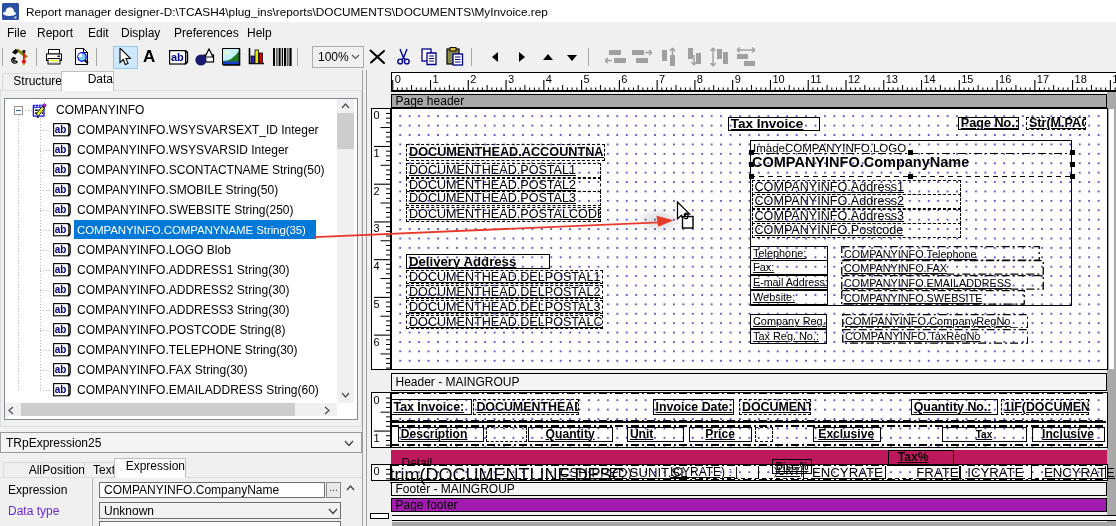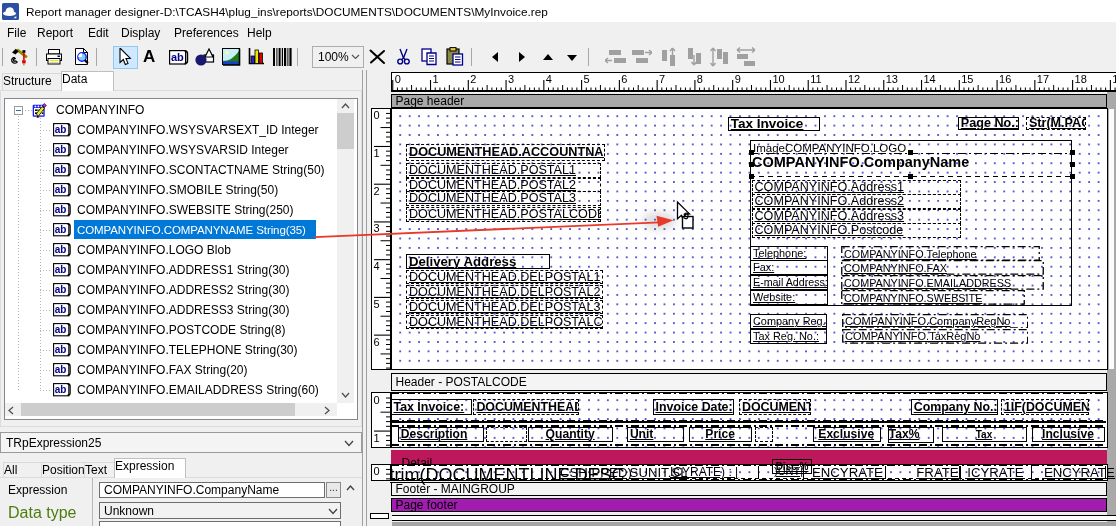--- a/index.html
+++ b/index.html
@@ -6,21 +6,21 @@
   body{width:1116px;height:526px;position:relative;overflow:hidden;
        font-family:"Liberation Sans",sans-serif;background:#f0f0f0;}
   .abs{position:absolute;}
   #titlebar{left:0;top:0;width:1116px;height:22px;background:#ffffff;}
   #titletext{left:26px;top:5px;font-size:11.8px;color:#000;}
   #menubar{left:0;top:22px;width:1116px;height:22px;background:#f0f0f0;}
   .mi{position:absolute;top:26px;font-size:12px;color:#000;}
   #toolbar{left:0;top:44px;width:1116px;height:26px;background:#f0f0f0;}
   .tsep{position:absolute;top:48px;width:1px;height:18px;background:#a8a8a8;}
   
-  .tab{position:absolute;font-size:12px;color:#000;text-align:left;
+  .tab{position:absolute;font-size:12px;color:#000;text-align:right;
        border:1px solid #d9d9d9;border-bottom:none;background:#f0f0f0;}
   .tabactive{background:#ffffff;z-index:3;}
   #tree{left:4px;top:98px;width:354px;height:322px;background:#fff;
         border:1px solid #82888f;box-sizing:border-box;overflow:hidden;}
   .trow{position:absolute;height:20px;font-size:12px;color:#000;white-space:nowrap;}
   .sb{background:#f0f0f0;}
   .sbthumb{background:#cdcdcd;}
   .fld{position:absolute;box-sizing:border-box;overflow:hidden;white-space:nowrap;
        font-size:12.6px;color:#000;}
   .fld u{text-decoration-thickness:1px;}
@@ -326,21 +326,21 @@
  <text x="1.8" y="10.2" font-size="10" font-weight="bold" fill="#00008b" font-family="Liberation Sans">ab</text>
  <path d="M14.5 1 q2.6 0 2.6 2.2 v6.8 q0 2.2 -2.6 2.2" fill="none" stroke="#000" stroke-width="1.3"></path>
 </svg>
 <div class="trow" style="left:77px;top:343px">COMPANYINFO.TELEPHONE String(30)</div>
 <div class="abs" style="left:40px;top:370px;width:12px;height:1px;background-image:repeating-linear-gradient(90deg,#b5b5b5 0 1px,rgba(0,0,0,0) 1px 3px)"></div>
 <svg class="abs" style="left:53px;top:363px" width="19" height="14" viewBox="0 0 19 14">
  <rect x="0.6" y="0.6" width="15.2" height="12.2" fill="#fff" stroke="#000" stroke-width="1.1"></rect>
  <text x="1.8" y="10.2" font-size="10" font-weight="bold" fill="#00008b" font-family="Liberation Sans">ab</text>
  <path d="M14.5 1 q2.6 0 2.6 2.2 v6.8 q0 2.2 -2.6 2.2" fill="none" stroke="#000" stroke-width="1.3"></path>
 </svg>
-<div class="trow" style="left:77px;top:363px">COMPANYINFO.FAX String(20)</div>
+<div class="trow" style="left:77px;top:363px">COMPANYINFO.FAX String(30)</div>
 <div class="abs" style="left:40px;top:390px;width:12px;height:1px;background-image:repeating-linear-gradient(90deg,#b5b5b5 0 1px,rgba(0,0,0,0) 1px 3px)"></div>
 <svg class="abs" style="left:53px;top:383px" width="19" height="14" viewBox="0 0 19 14">
  <rect x="0.6" y="0.6" width="15.2" height="12.2" fill="#fff" stroke="#000" stroke-width="1.1"></rect>
  <text x="1.8" y="10.2" font-size="10" font-weight="bold" fill="#00008b" font-family="Liberation Sans">ab</text>
  <path d="M14.5 1 q2.6 0 2.6 2.2 v6.8 q0 2.2 -2.6 2.2" fill="none" stroke="#000" stroke-width="1.3"></path>
 </svg>
 <div class="trow" style="left:77px;top:383px">COMPANYINFO.EMAILADDRESS String(60)</div>
   </div>
 
 <div class="abs sb" style="left:337px;top:99px;width:17px;height:304px;z-index:6"></div>
@@ -373,21 +373,21 @@
 <div class="abs" style="left:0px;top:477px;width:362px;height:49px;background:#f0f0f0;border-top:1px solid #dcdcdc"></div>
 
 <div class="abs" style="left:92px;top:478px;width:1px;height:48px;background:#b8b8b8"></div>
 <div class="abs" style="left:8px;top:483px;font-size:12px;color:#000">Expression</div>
 <div class="abs" style="left:99px;top:482px;width:226px;height:16px;background:#fff;border:1px solid #6e6e6e;box-sizing:border-box;font-size:12px;padding:0px 0 0 4px;white-space:nowrap;overflow:hidden">COMPANYINFO.CompanyName</div>
 <div class="abs" style="left:326px;top:482px;width:15px;height:16px;background:#e9e9e9;border:1px solid #8a8a8a;box-sizing:border-box;font-size:10px;text-align:center;line-height:10px;color:#333">...</div>
 <div class="abs sb" style="left:343px;top:478px;width:15px;height:48px"></div>
 <svg class="abs" style="left:346px;top:485px" width="9" height="6" viewBox="0 0 9 6">
     <path d="M1 5 L4.5 1 L8 5" fill="none" stroke="#404040" stroke-width="1.3"></path>
   </svg>
-<div class="abs" style="left:8px;top:504px;font-size:16px;color:#4d7c0f">Data type</div>
+<div class="abs" style="left:8px;top:504px;font-size:12px;color:#6d28d9">Data type</div>
 <div class="abs" style="left:99px;top:502px;width:242px;height:17px;background:#f2f2f2;border:1px solid #6e6e6e;box-sizing:border-box;font-size:12px;padding:1px 10px 0 4px">Unknown</div>
 <svg class="abs" style="left:328px;top:508px" width="10" height="7" viewBox="0 0 10 7">
     <path d="M1 1 L5 5.5 L9 1" fill="none" stroke="#444" stroke-width="1.3"></path>
   </svg>
 <div class="abs" style="left:99px;top:521px;width:242px;height:5px;background:#fff;border:1px solid #6e6e6e;border-bottom:none;box-sizing:border-box"></div>
 
 <div class="abs" style="left:362px;top:70px;width:1px;height:456px;background:#a0a0a0"></div>
 <div class="abs" style="left:366px;top:70px;width:1px;height:456px;background:#a0a0a0"></div>
 
 <div id="canvasbase">
@@ -564,21 +564,21 @@
       <rect x="690.50" y="15.5" width="1" height="2.5" fill="#000"></rect>
       <rect x="695.22" y="15.5" width="1" height="2.5" fill="#000"></rect>
       <rect x="704.67" y="15.5" width="1" height="2.5" fill="#000"></rect>
       <rect x="709.39" y="15.5" width="1" height="2.5" fill="#000"></rect>
       <rect x="714.11" y="15.5" width="1" height="2.5" fill="#000"></rect>
       <rect x="718.83" y="8" width="1.1" height="10" fill="#000"></rect>
       <text x="721.33" y="10.5" font-size="11" fill="#000" font-family="Liberation Sans">19</text>
       <rect x="723.55" y="15.5" width="1" height="2.5" fill="#000"></rect>
     </svg>
 <div class="abs" style="left:390.5px;top:93.5px;width:716px;height:14.5px;background:#a9a9a9;border:1px solid #000;box-sizing:border-box;font-size:12px;color:#000;padding:0 0 0 4px;line-height:13.5px">Page header</div>
-<div class="abs" style="left:390.5px;top:373px;width:716px;height:18px;background:#f4f4f4;border:1px solid #000;box-sizing:border-box;font-size:12px;color:#000;padding:0 0 0 4px;line-height:17px">Header - POSTALCODE</div>
+<div class="abs" style="left:390.5px;top:373px;width:716px;height:18px;background:#f4f4f4;border:1px solid #000;box-sizing:border-box;font-size:12px;color:#000;padding:0 0 0 4px;line-height:17px">Header - MAINGROUP</div>
 <div class="abs" style="left:390.5px;top:449.5px;width:716px;height:14px;background:#f4f4f4;border:7px solid #be185d;box-sizing:border-box;font-size:12px;color:#000;padding:0 0 0 4px;line-height:13px">Detail</div>
 <div class="abs" style="left:390.5px;top:482.3px;width:716px;height:14px;background:#f4f4f4;border:1px solid #000;box-sizing:border-box;font-size:12px;color:#000;padding:0 0 0 4px;line-height:13px">Footer - MAINGROUP</div>
 <div class="abs" style="left:390.5px;top:497.6px;width:716px;height:14px;background:#a21caf;border:1px solid #000;box-sizing:border-box;font-size:12px;color:#000;padding:0 0 0 4px;line-height:13px">Page footer</div>
 <div class="abs" style="left:390.5px;top:108px;width:717px;height:261.8px;background:#fff;border:1px solid #000;box-sizing:border-box;background-image:radial-gradient(circle,#1616b6 0.62px,rgba(0,0,0,0) 0.78px);background-size:9.44px 9.42px;background-position:3.5px 2.5px"></div>
 <div class="abs" style="left:390.5px;top:391.5px;width:717px;height:56.5px;background:#fff;border:1px solid #000;box-sizing:border-box;background-image:radial-gradient(circle,#1616b6 0.62px,rgba(0,0,0,0) 0.78px);background-size:9.44px 9.42px;background-position:3.5px 2.5px"></div>
 <div class="abs" style="left:390.5px;top:464.2px;width:717px;height:16.6px;background:#fff;border:1px solid #000;box-sizing:border-box;background-image:radial-gradient(circle,#1616b6 0.62px,rgba(0,0,0,0) 0.78px);background-size:9.44px 9.42px;background-position:3.5px 2.5px"></div>
 <div class="abs" style="left:371px;top:108px;width:19.5px;height:261.8px;background:#fff;border:1px solid #000;box-sizing:border-box"></div>
 <svg class="abs" style="left:371px;top:108px" width="19.5" height="261.8" viewBox="0 0 19.5 261.8">
       <text x="2.5" y="11.20" font-size="11" fill="#000" font-family="Liberation Sans">0</text>
       <rect x="15.00" y="4.92" width="4.5" height="1" fill="#000"></rect>
@@ -727,33 +727,33 @@
 <svg class="abs" style="left:841.8px;top:328.9px" width="186.4" height="14.8" viewBox="0 0 186.4 14.8">
       <rect x="0.7" y="0.7" width="185.0" height="13.4" fill="none" stroke="#000" stroke-width="1.3" stroke-dasharray="8 3 2 3"></rect>
     </svg>
 <div class="abs" style="left:845px;top:330.4px;font-size:11px;color:#000;white-space:nowrap"><u>COMPANYINFO.TaxRegNo</u></div>
 <div class="ddline" style="left:390.5px;top:392.8px;width:715px"></div>
 <div class="ddline" style="left:390.5px;top:419.6px;width:715px"></div>
 <div class="fld solid bold" style="left:390.5px;top:398.8px;width:81.5px;height:16.5px;font-size:12.4px;line-height:14.5px;padding-left:2px;"><u>Tax Invoice:</u></div>
 <div class="fld dashed bold" style="left:473.4px;top:398.8px;width:105.4px;height:16.5px;font-size:12.4px;line-height:14.5px;padding-left:2px;"><u>DOCUMENTHEAD</u></div>
 <div class="fld solid bold" style="left:652.5px;top:398.8px;width:81px;height:16.5px;font-size:12.4px;line-height:14.5px;padding-left:2px;"><u>Invoice Date:</u></div>
 <div class="fld dashed bold" style="left:739px;top:398.8px;width:71.7px;height:16.5px;font-size:12.4px;line-height:14.5px;padding-left:2px;"><u>DOCUMENTH</u></div>
-<div class="fld solid bold" style="left:910.7px;top:398.8px;width:87px;height:16.5px;font-size:12.4px;line-height:14.5px;padding-left:2px;"><u>Company No.:</u></div>
+<div class="fld solid bold" style="left:910.7px;top:398.8px;width:87px;height:16.5px;font-size:12.4px;line-height:14.5px;padding-left:2px;"><u>Quantity No.:</u></div>
 <div class="fld dashed bold" style="left:1000.9px;top:398.8px;width:88.5px;height:16.5px;font-size:12.4px;line-height:14.5px;padding-left:2px;"><u>1IF(DOCUMENT</u></div>
 <div class="abs" style="left:390.5px;top:421.3px;width:715.5px;height:1.8px;background:#000"></div>
 <div class="ddline" style="left:390.5px;top:425.2px;width:715px"></div>
 <div class="fld solid bold" style="left:397.8px;top:426.7px;width:86.2px;height:15.8px;font-size:12.1px;line-height:13.8px;padding-left:2px;"><u>Description</u></div>
 <div class="fld dashed bold" style="left:486px;top:426.7px;width:40.5px;height:15.8px;font-size:12.1px;line-height:13.8px;padding-left:2px;"></div>
 <div class="fld solid bold right" style="left:527.8px;top:426.7px;width:85.7px;height:15.8px;font-size:12.1px;line-height:13.8px;padding-right:1px;"><u>Quantity</u></div>
 <div class="fld solid bold" style="left:626.9px;top:426.7px;width:57.1px;height:15.8px;font-size:12.1px;line-height:13.8px;padding-left:2px;"><u>Unit</u></div>
 <div class="fld solid bold right" style="left:689px;top:426.7px;width:63.3px;height:15.8px;font-size:12.1px;line-height:13.8px;padding-right:1px;"><u>Price</u></div>
 <div class="fld dashed bold" style="left:754.8px;top:426.7px;width:17.8px;height:15.8px;font-size:12.1px;line-height:13.8px;padding-left:2px;"></div>
 <div class="fld solid bold right" style="left:772px;top:426.7px;width:40.1px;height:15.8px;font-size:10px;line-height:13.8px;padding-right:0px;margin-top:32px;"><u>Disc.%</u></div>
 <div class="fld solid bold right" style="left:812.9px;top:426.7px;width:67.7px;height:15.8px;font-size:12.1px;line-height:13.8px;padding-right:1px;"><u>Exclusive</u></div>
-<div class="fld solid bold right" style="left:887.7px;top:427px;width:46px;height:15.8px;font-size:12.1px;line-height:13.8px;padding-right:15px;"><u>Tax%</u></div>
+<div class="fld solid bold right" style="left:887.7px;top:450px;width:66px;height:15.8px;font-size:12.1px;line-height:13.8px;padding-right:15px;"><u>Tax%</u></div>
 <div class="fld solid bold right" style="left:941.9px;top:426.7px;width:85.2px;height:15.8px;font-size:10px;line-height:13.8px;padding-right:1px;"><u>Tax</u></div>
 <div class="fld solid bold right" style="left:1032px;top:426.7px;width:73px;height:15.8px;font-size:12.1px;line-height:13.8px;padding-right:1px;"><u>Inclusive</u></div>
 <div class="ddline" style="left:390.5px;top:444.3px;width:715px"></div>
 <div class="ddline" style="left:390.8px;top:464.6px;width:714px"></div>
     <div class="abs" style="left:389.5px;top:465.4px;width:234px;overflow:hidden;font-size:18px;color:#000;white-space:nowrap"><u>trim(DOCUMENTLINE.DESCRIPTION)</u></div>
     <div class="abs" style="left:560px;top:465.4px;font-size:13.2px;color:#000;white-space:nowrap"><u>CSHIPPED)</u></div>
     <div class="abs" style="left:629.6px;top:465.4px;font-size:13.2px;color:#000;white-space:nowrap"><u>SUNIT.SL</u></div>
     <div class="abs" style="left:670px;top:465.4px;font-size:12px;color:#000;white-space:nowrap"><u>ICYRATE) : |</u></div>
     <div class="abs" style="left:774px;top:465.4px;font-size:11px;color:#000;white-space:nowrap"><u>)UNT|</u></div>
     <div class="abs" style="left:812px;top:465.4px;font-size:13.2px;color:#000;white-space:nowrap"><u>ENCYRATE</u></div>

